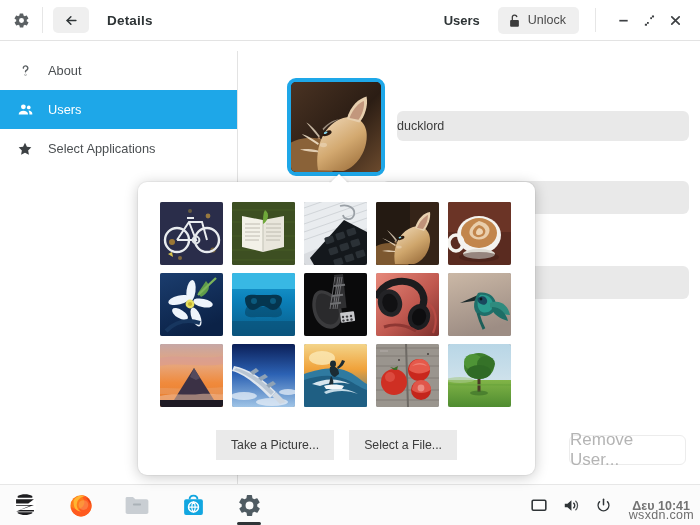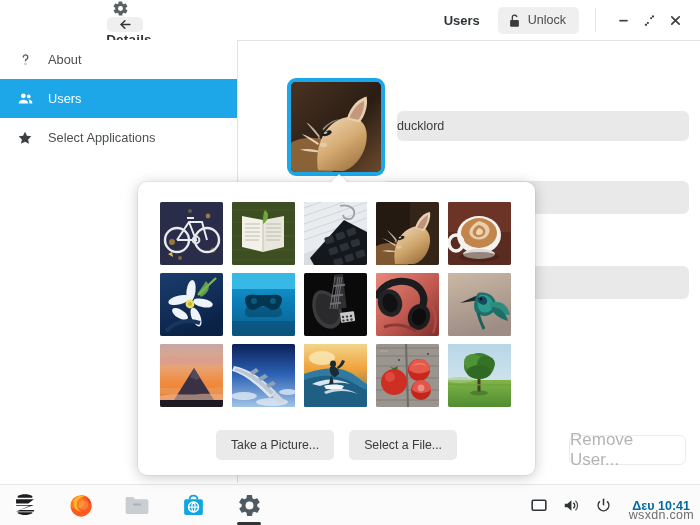--- a/index.html
+++ b/index.html
@@ -11,21 +11,21 @@
   }
   #app { position: relative; width: 700px; height: 525px; background: #fff; }
 
   
   .titlebar {
     position: absolute; left: 0; top: 0; width: 700px; height: 41px;
     background: #ffffff;
     border-bottom: 1px solid #e3e3e3;
     display: flex; align-items: center;
   }
-  .tb-left { display: flex; align-items: center; width: 240px; height: 41px; flex-direction: column; }
+  .tb-left { display: flex; align-items: center; width: 240px; height: 41px; }
   .gear-btn {
     width: 42px; height: 41px; display: flex; align-items: center; justify-content: center;
     cursor: pointer;
   }
   .vsep { width: 1px; height: 26px; background: #e6e6e6; }
   .back-btn {
     width: 36px; height: 26px; margin-left: 10px;
     background: #efefef; border-radius: 5px;
     display: flex; align-items: center; justify-content: center; cursor: pointer;
   }
@@ -42,21 +42,21 @@
     height: 27px; padding: 0 13px 0 10px; background: #efefef; border-radius: 5px;
     display: flex; align-items: center; gap: 7px; cursor: pointer; text-align: center;
   }
   .unlock-btn span { font-size: 12.5px; color: #4a4a4a; }
   .wc-sep { width: 1px; height: 24px; background: #e6e6e6; margin: 0 14px 0 16px; }
   .wc { width: 26px; height: 26px; display: flex; align-items: center; justify-content: center;
         cursor: pointer; color: #3d4043; }
 
   
   .sidebar {
-    position: absolute; left: 0; top: 40px; width: 238px; height: 443px;
+    position: absolute; left: 0; top: 51px; width: 238px; height: 443px;
     background: #ffffff; border-right: 1px solid #e3e3e3;
   }
   .side-item {
     height: 39px; display: flex; align-items: center; padding-left: 12px;
     cursor: pointer; color: #4b4f52;
   }
   .side-item .si-ico {
     width: 26px; display: flex; align-items: center; justify-content: center;
     color: #5b6063; flex: none;
   }
@@ -117,21 +117,21 @@
   .cell {
     width: 63px; height: 63px; border-radius: 2px; overflow: hidden; cursor: pointer;
     background: #888;
   }
   .cell svg { display: block; width: 63px; height: 63px; }
   .pop-actions {
     position: absolute; left: 0; top: 248px; width: 397px;
     display: flex; justify-content: center; gap: 15px;
   }
   .pop-btn {
-    height: 30px; padding: 0 15px; background: #eaeaea; border-radius: 5px;
+    height: 30px; padding: 0 15px; background: #eaeaea; border-radius: 0;
     display: flex; align-items: center; justify-content: center; cursor: pointer;
   }
   .pop-btn span { font-size: 12.3px; color: #3b3b3b; }
 
   
   .taskbar {
     position: absolute; left: 0; top: 484px; width: 700px; height: 41px;
     background: #fbfbfb; border-top: 1px solid #e7e7e7;
     display: flex; align-items: center;
   }
@@ -141,21 +141,21 @@
   .tk-item.running::after {
     content: ""; position: absolute; left: 5px; bottom: -3px; width: 24px; height: 3px;
     background: #2f3437; border-radius: 2px;
   }
   .tk-right {
     position: absolute; right: 10px; top: 0; height: 41px;
     display: flex; align-items: center; gap: 14px;
   }
   .tray-ico { width: 18px; height: 18px; display: flex; align-items: center;
               justify-content: center; color: #2f3437; cursor: pointer; }
-  .clock { position: relative; font-size: 12.5px; font-weight: bold; color: #0369a1;
+  .clock { position: relative; font-size: 12.5px; font-weight: bold; color: #737373;
            margin-left: 6px; cursor: pointer; }
   .watermark {
     position: absolute; right: 6px; top: 508px; font-size: 12.5px; color: #6d6d6d;
     letter-spacing: .3px;
   }
 </style>
 </head>
 <body>
 
 <div id="app">

